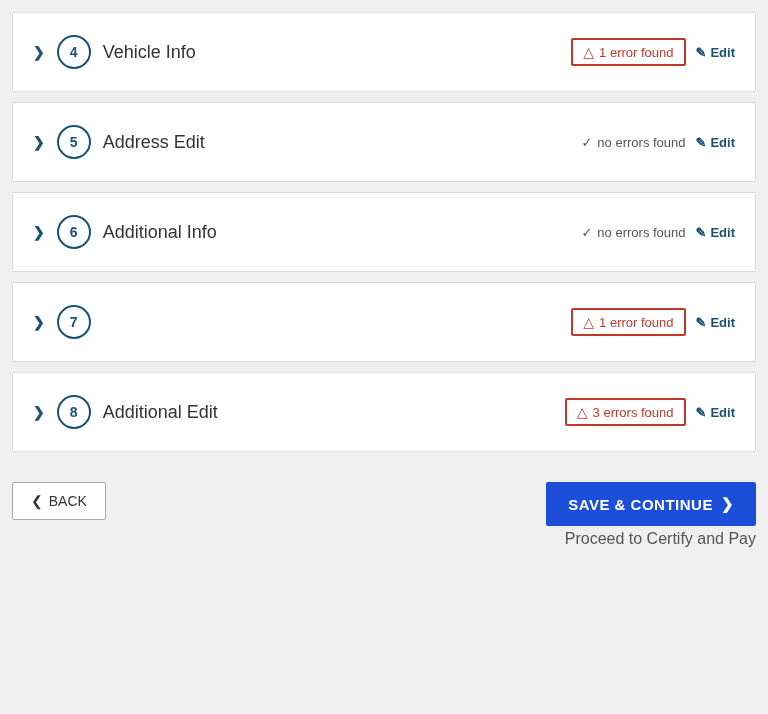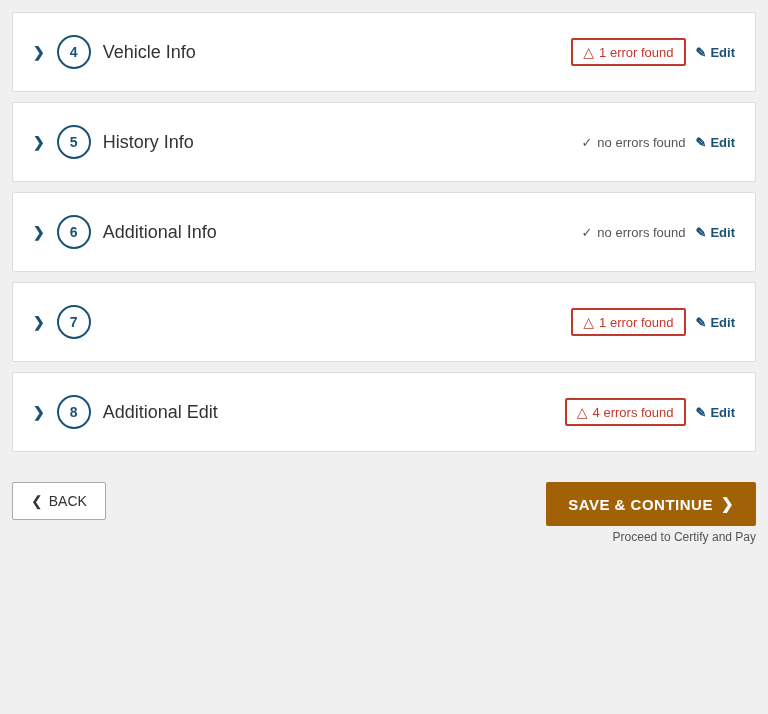--- a/index.html
+++ b/index.html
@@ -107,35 +107,35 @@
       gap: 6px;
       border-radius: 2px;
     }
     .save-continue-wrapper {
       display: flex;
       flex-direction: column;
       align-items: flex-end;
       gap: 4px;
     }
     .save-continue-btn {
-      background: #a16207;
+      background: #1d4ed8;
       color: #fff;
       border: none;
       padding: 13px 22px;
       font-size: 15px;
       font-weight: bold;
       cursor: pointer;
       display: flex;
       align-items: center;
       gap: 8px;
       border-radius: 2px;
       letter-spacing: 0.5px;
     }
     .proceed-text {
-      font-size: 12px;
+      font-size: 16px;
       color: #555;
     }
   </style>
 </head>
 <body>
 
 <div class="sections-container">
 <div class="section-card">
       <div class="section-left">
         <span class="chevron-icon">❯</span>
@@ -150,21 +150,21 @@
         <button class="edit-btn">
           <span style="font-size: 13px;">✎</span>
           <span>Edit</span>
         </button>
       </div>
     </div>
     <div class="section-card">
       <div class="section-left">
         <span class="chevron-icon">❯</span>
         <div class="step-circle">5</div>
-        <span class="section-title">History Info</span>
+        <span class="section-title">Address Edit</span>
       </div>
       <div class="section-right">
         <div class="status-ok">
           <span class="check-icon">✓</span>
           <span>no errors found</span>
         </div>
         <button class="edit-btn">
           <span style="font-size: 13px;">✎</span>
           <span>Edit</span>
         </button>
@@ -205,21 +205,21 @@
     </div>
     <div class="section-card">
       <div class="section-left">
         <span class="chevron-icon">❯</span>
         <div class="step-circle">8</div>
         <span class="section-title">Additional Edit</span>
       </div>
       <div class="section-right">
         <div class="status-error">
           <span style="color: rgb(192, 57, 43); font-size: 14px;">△</span>
-          <span>4 errors found</span>
+          <span>3 errors found</span>
         </div>
         <button class="edit-btn">
           <span style="font-size: 13px;">✎</span>
           <span>Edit</span>
         </button>
       </div>
     </div>
   </div>
 
 <div class="footer-actions">

